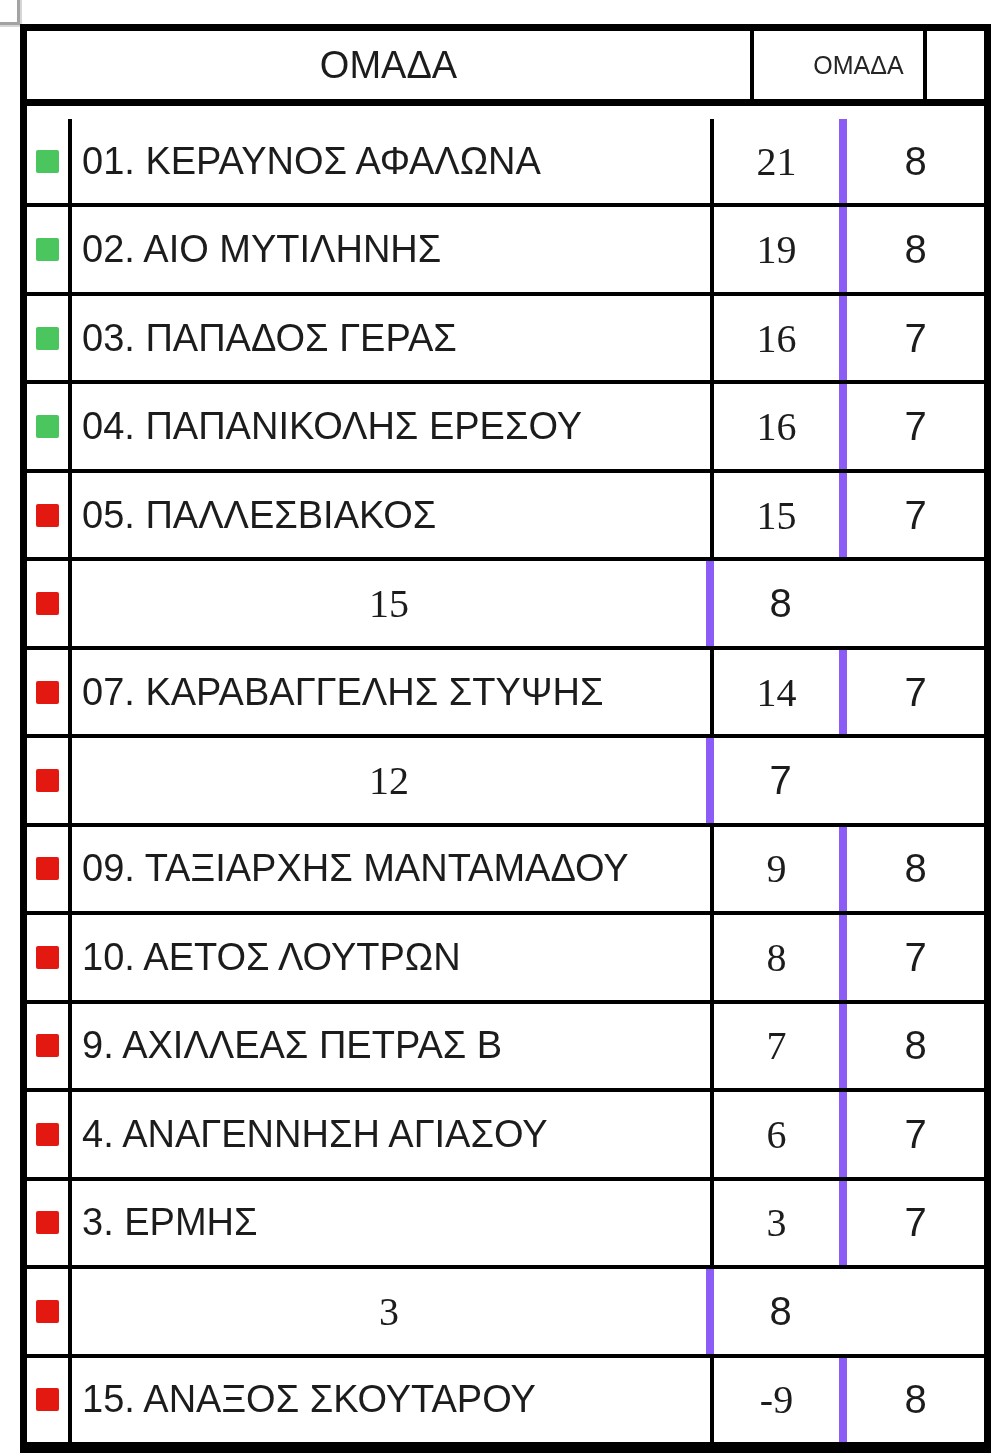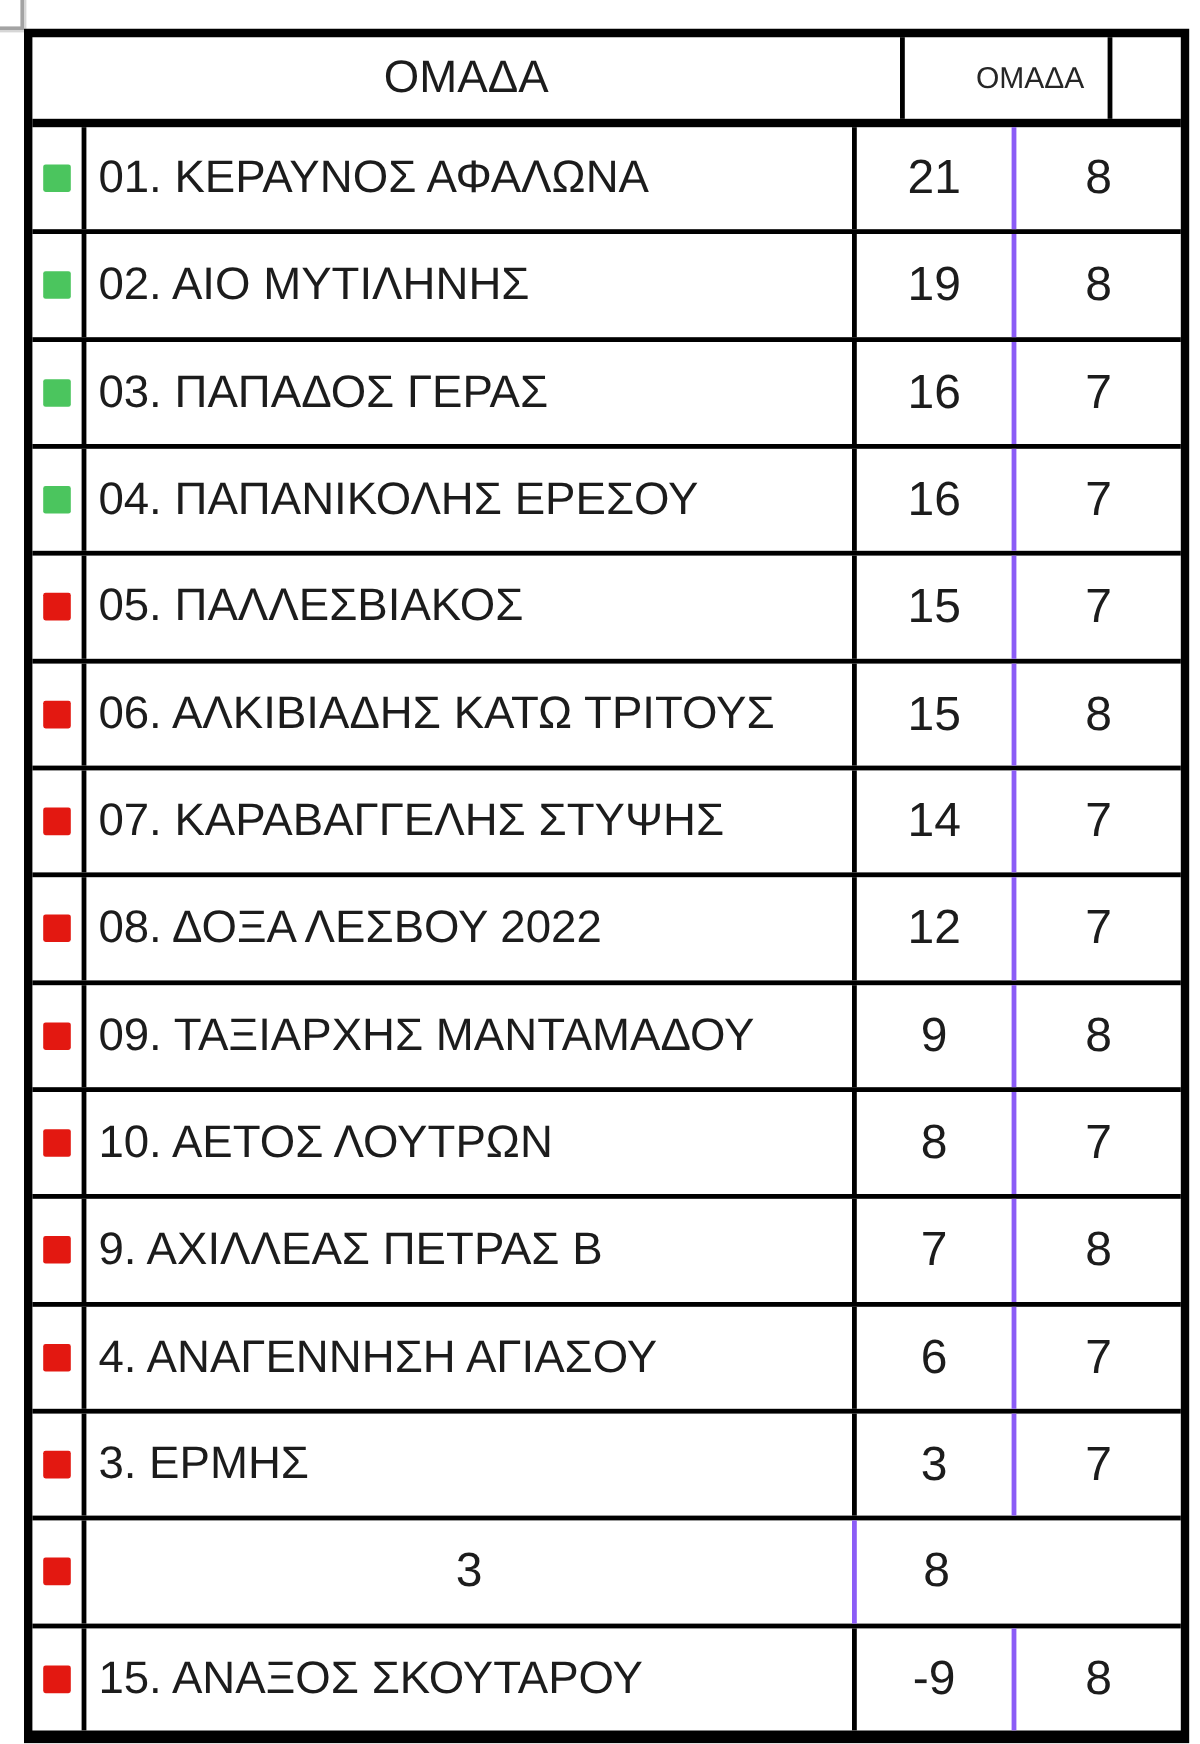--- a/index.html
+++ b/index.html
@@ -62,20 +62,21 @@
     font-size: 25px;
     color: #262626;
     white-space: nowrap;
     overflow: hidden;
   }
   .hcell.points { border-right: 4px solid #000000; }
   .rows {
     flex: 1 1 auto;
     display: flex;
     flex-direction: column;
+    margin-top: 13px;
   }
   .trow {
     flex: 1 1 0;
     display: grid;
     grid-template-columns: 45px 642px 133px 1fr;
     border-bottom: 4px solid #000000;
   }
   .trow:last-child { border-bottom: none; }
   .cell {
     display: flex;
@@ -95,21 +96,22 @@
   }
   .cell.name {
     padding-left: 10px;
     font-size: 38px;
     white-space: nowrap;
     border-right: 4px solid #000000;
   }
   .cell.pts {
     justify-content: center;
     font-size: 40px;
-    border-right: 4px solid #8b5cf6;
+    border-right: 8px solid #8b5cf6;
+    font-family: Liberation Serif, serif;
   }
   .cell.mat {
     justify-content: center;
     font-size: 40px;
   }
 </style>
 </head>
 <body>
 
 <div class="stage">
@@ -158,37 +160,35 @@
       <span class="sq" style="background: rgb(227, 24, 17);"></span>
     </div>
     <div class="cell name">05. ΠΑΛΛΕΣΒΙΑΚΟΣ</div>
     <div class="cell pts">15</div>
     <div class="cell mat">7</div>
   </div>
         <div class="trow">
     <div class="cell status">
       <span class="sq" style="background: rgb(227, 24, 17);"></span>
     </div>
-    <div class="cell name">06. ΑΛΚΙΒΙΑΔΗΣ ΚΑΤΩ ΤΡΙΤΟΥΣ</div>
     <div class="cell pts">15</div>
     <div class="cell mat">8</div>
   </div>
         <div class="trow">
     <div class="cell status">
       <span class="sq" style="background: rgb(227, 24, 17);"></span>
     </div>
     <div class="cell name">07. ΚΑΡΑΒΑΓΓΕΛΗΣ ΣΤΥΨΗΣ</div>
     <div class="cell pts">14</div>
     <div class="cell mat">7</div>
   </div>
         <div class="trow">
     <div class="cell status">
       <span class="sq" style="background: rgb(227, 24, 17);"></span>
     </div>
-    <div class="cell name">08. ΔΟΞΑ ΛΕΣΒΟΥ 2022</div>
     <div class="cell pts">12</div>
     <div class="cell mat">7</div>
   </div>
         <div class="trow">
     <div class="cell status">
       <span class="sq" style="background: rgb(227, 24, 17);"></span>
     </div>
     <div class="cell name">09. ΤΑΞΙΑΡΧΗΣ ΜΑΝΤΑΜΑΔΟΥ</div>
     <div class="cell pts">9</div>
     <div class="cell mat">8</div>

